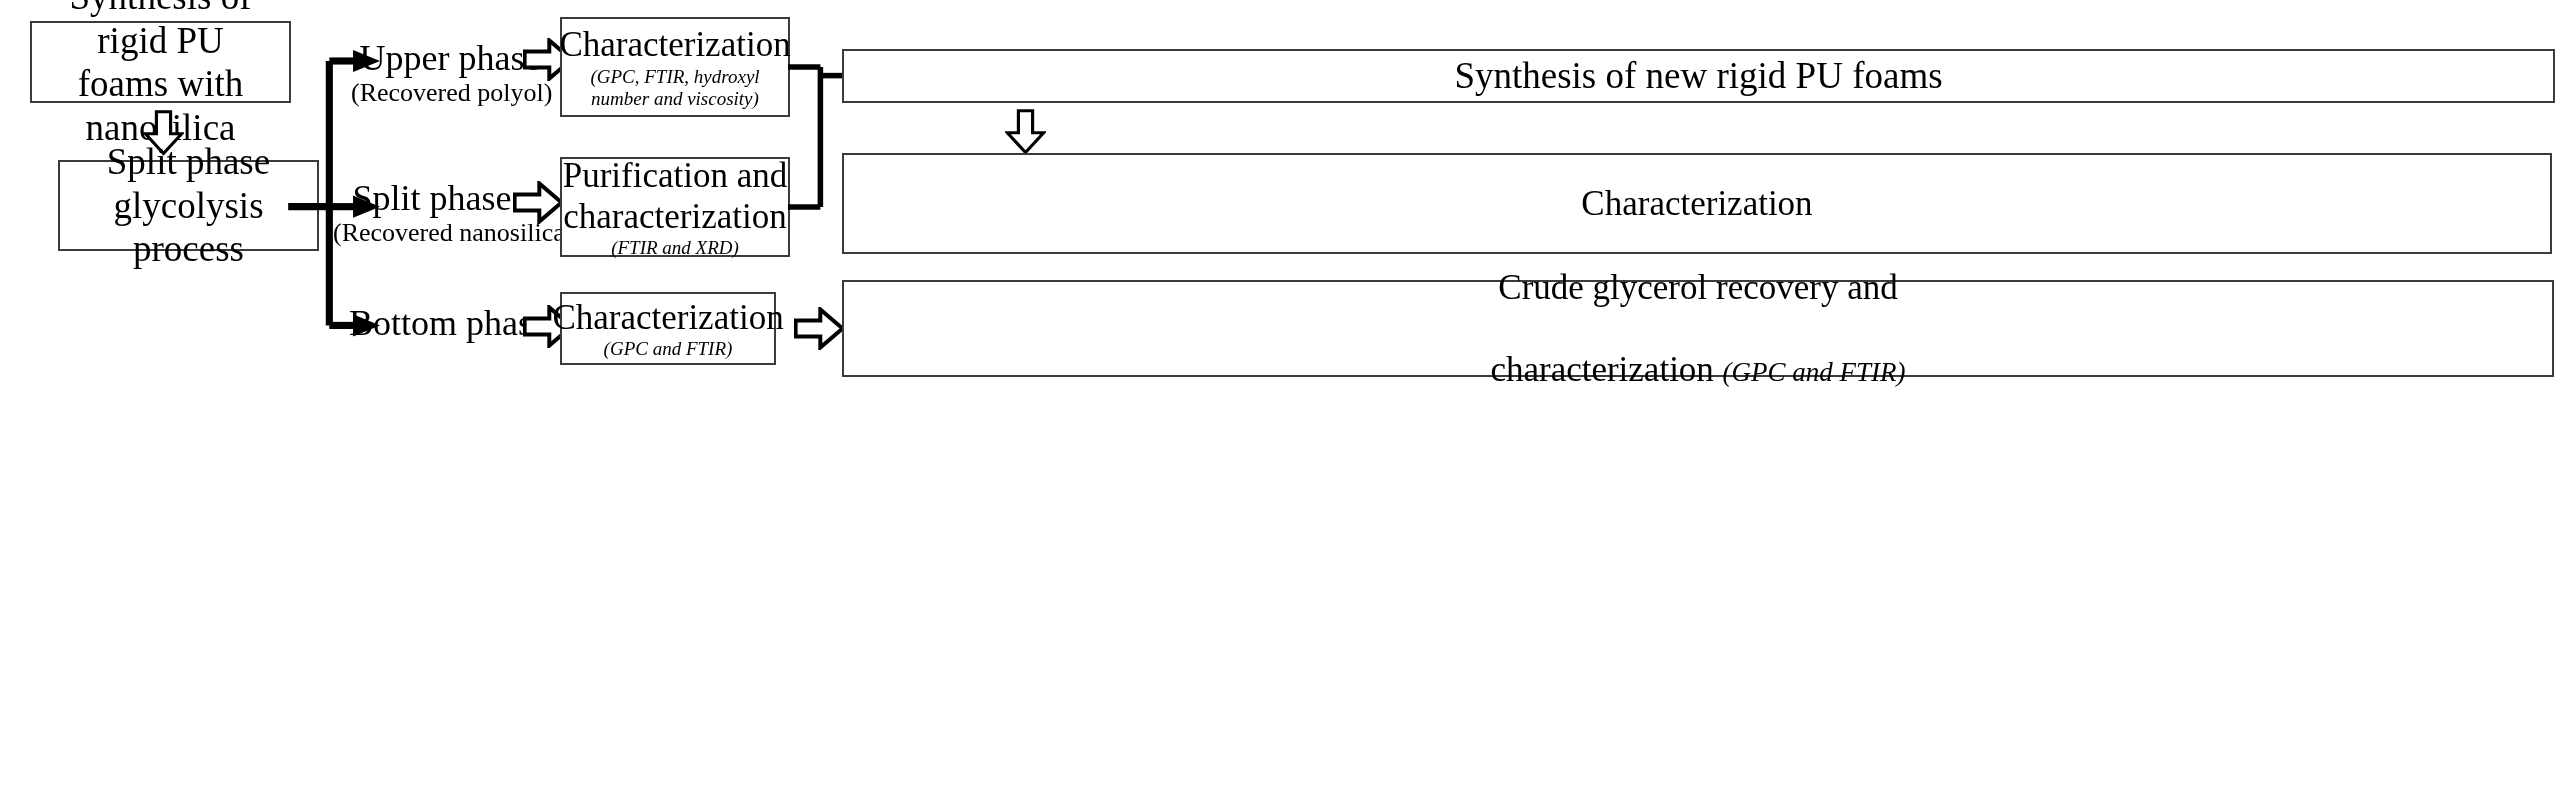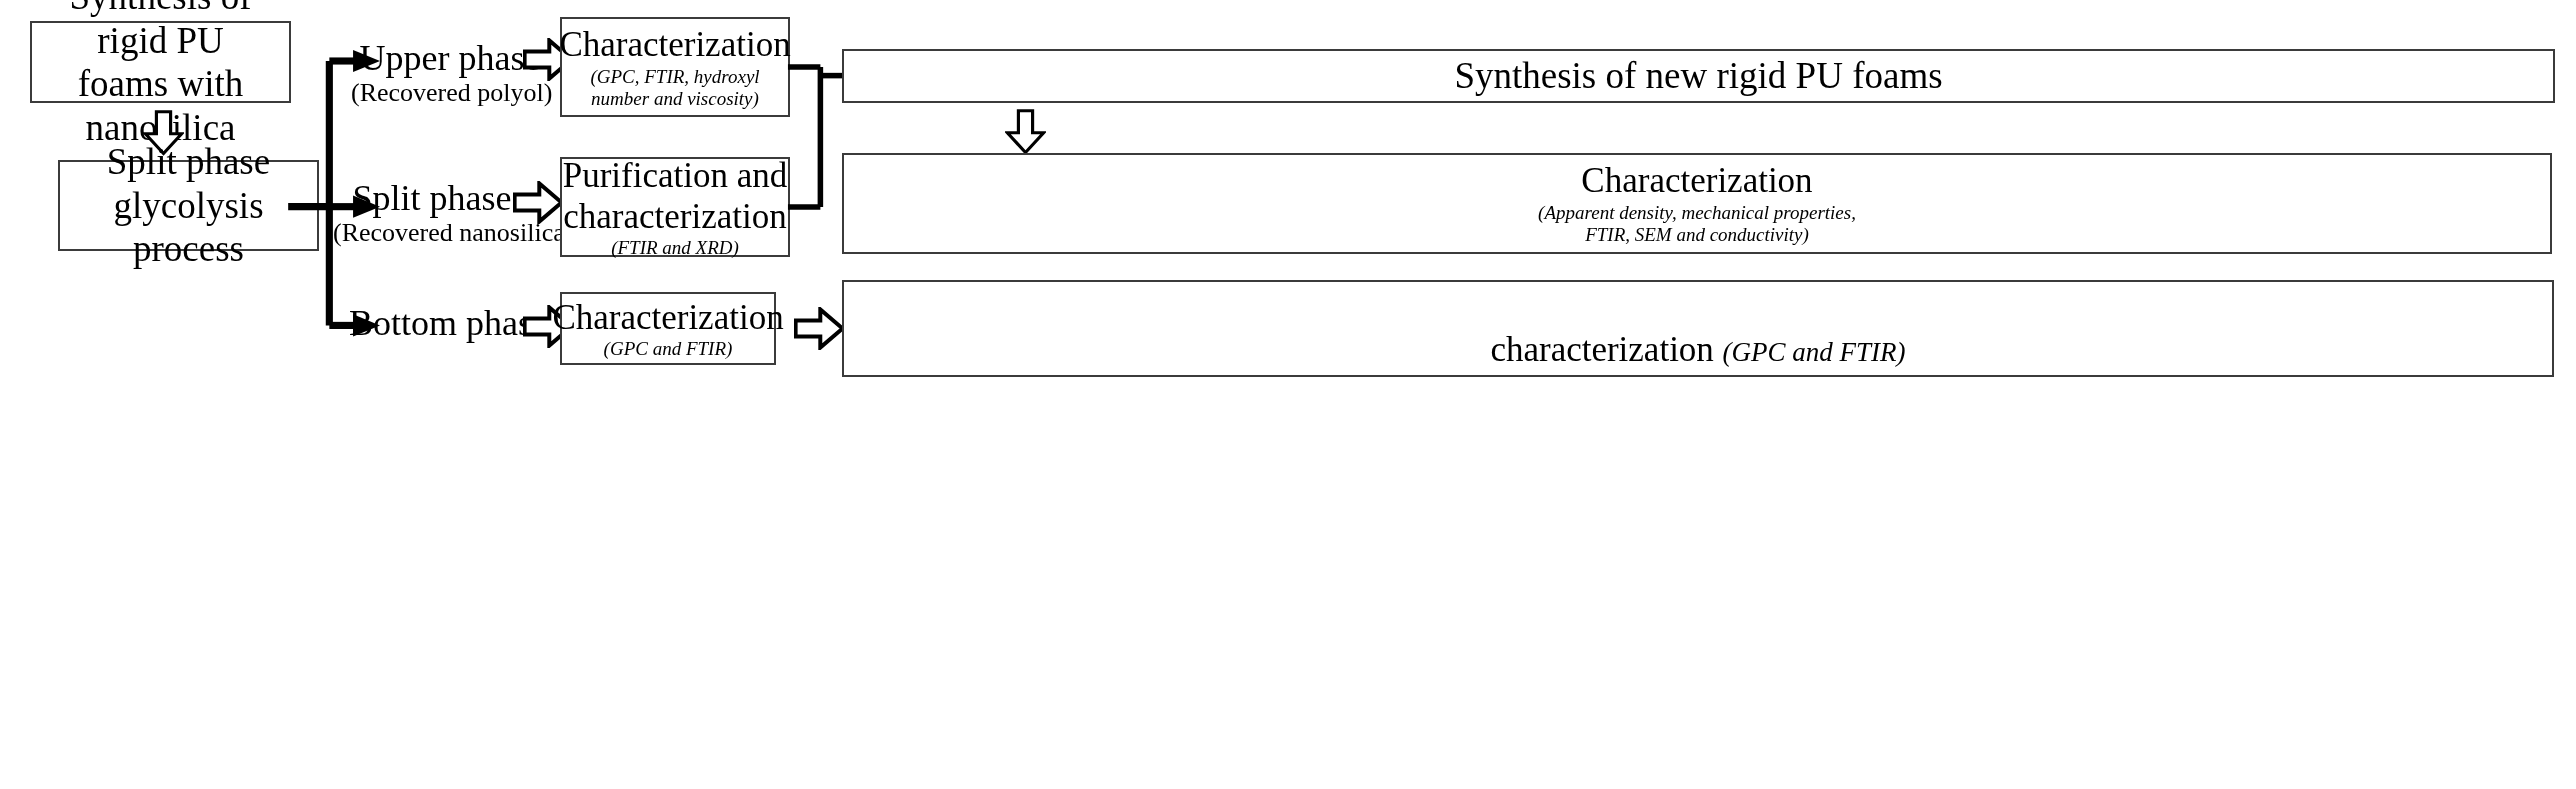--- a/index.html
+++ b/index.html
@@ -179,24 +179,23 @@
   </div>
 
   <div class="blockarrow" style="left:1005px; top:109px; width:41px; height:46px;">
     <svg width="41" height="46" viewBox="0 0 52 58">
       <polygon points="17,2 35,2 35,30 49,30 26,55 3,30 17,30" fill="#ffffff" stroke="#000000" stroke-width="4" stroke-linejoin="miter"></polygon>
     </svg>
   </div>
 
   <div class="box" style="left:842px; top:153px; width:1710px; height:101px;">
     <span class="main t-md">Characterization</span>
-    <span class="sub t-sm">(Apparent density, mechanical properties,
-FTIR, SEM and conductivity)</span>
   </div>
 
   <div class="box" style="left:842px; top:280px; width:1712px; height:97px;">
+    <span class="main t-md">Crude glycerol recovery and</span>
     <span class="main t-md">
       <span>characterization </span><span class="inline-sub">(GPC and FTIR)</span>
     </span>
   </div>
 
 </div>
 
 
 </body></html>

